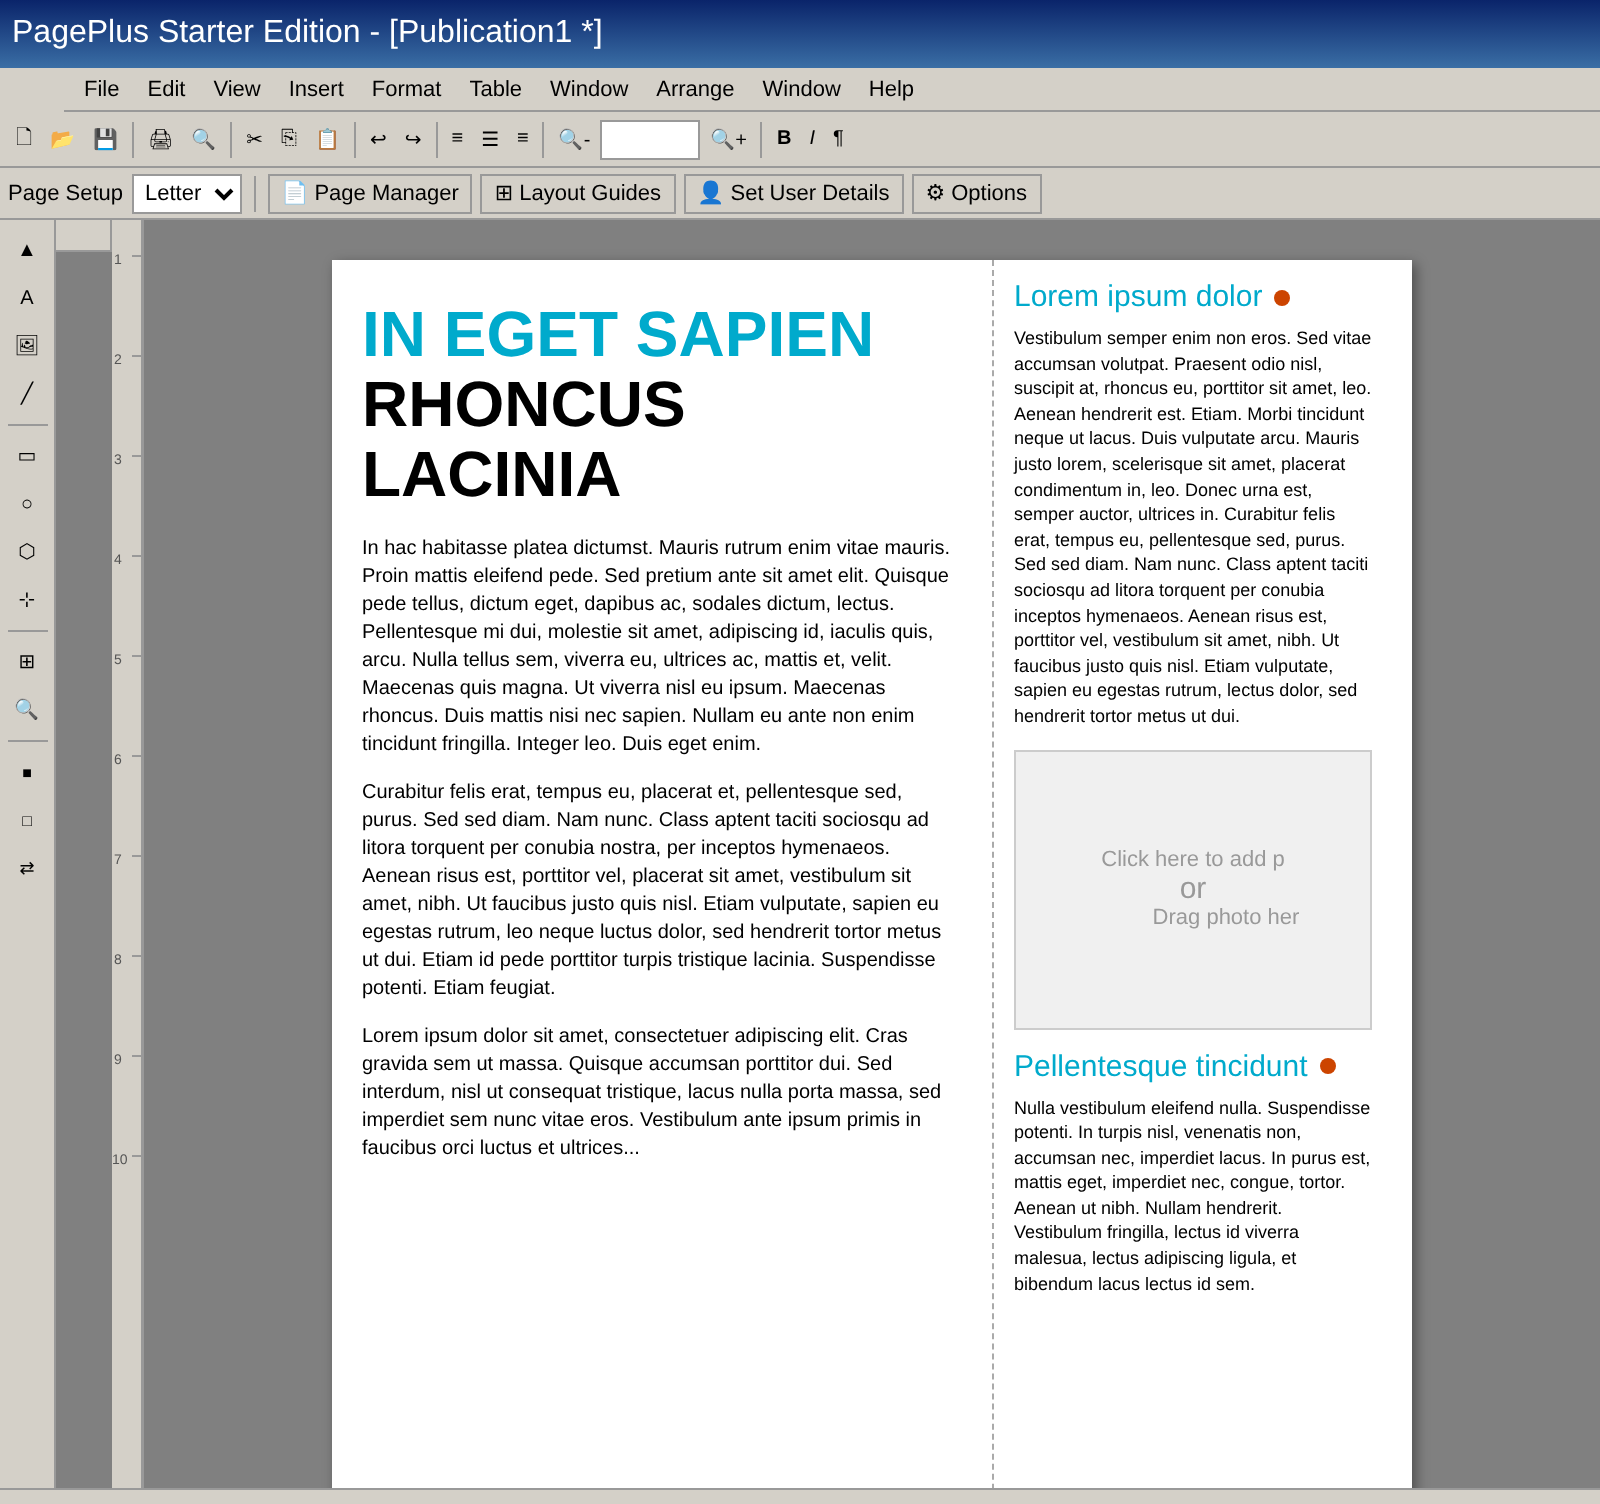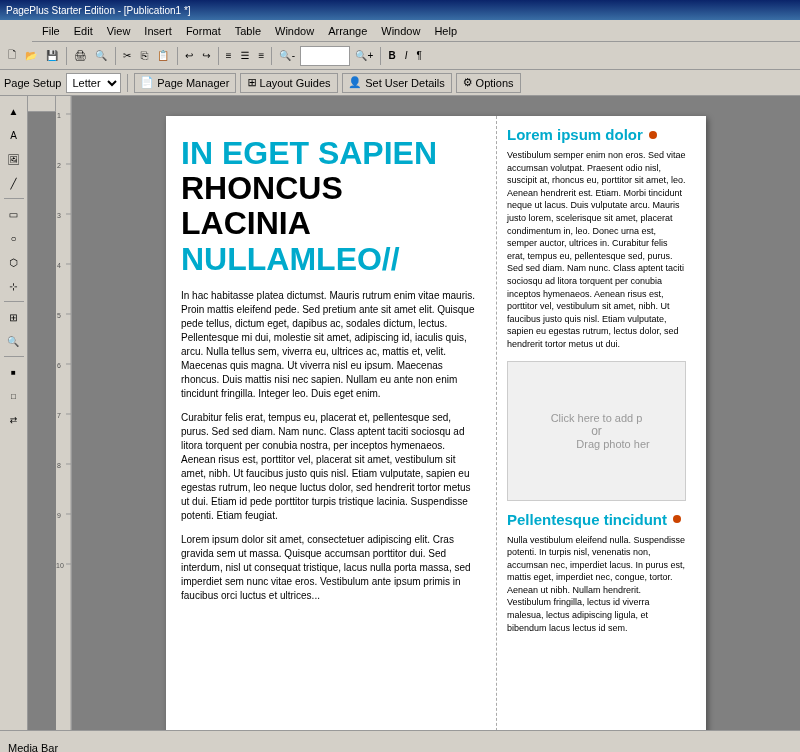--- a/index.html
+++ b/index.html
@@ -2,22 +2,22 @@
 <html><head>
   <meta charset="utf-8">
   <style>
     * { margin: 0; padding: 0; box-sizing: border-box; }
     body { font-family: Arial, sans-serif; font-size: 12px; background: #d4d0c8; overflow: hidden; width: 800px; height: 752px; }
 
     
     .title-bar {
       background: linear-gradient(to bottom, #0a246a, #3a6ea5);
       color: white;
-      font-size: 10px;
-      padding: 3px 6px;
+      font-size: 16px;
+      padding: 17px 6px;
       display: flex;
       align-items: center;
       height: 20px;
     }
 
     
     .menu-bar {
       background: #d4d0c8;
       border-bottom: 1px solid #999;
       display: flex;
@@ -201,21 +201,21 @@
       color: #000;
       margin-top: 12px;
       font-family: Arial, sans-serif;
     }
     .body-text p { margin-bottom: 10px; }
 
     
     .section-heading {
       font-size: 15px;
       color: #00aacc;
-      font-weight: bold;
+      font-weight: normal;
       margin-bottom: 6px;
       display: flex;
       align-items: center;
       gap: 6px;
     }
     .bullet-dot {
       width: 8px; height: 8px;
       background: #cc4400;
       border-radius: 50%;
       display: inline-block;
@@ -413,39 +413,38 @@
       </div>
 
       <div class="canvas-container">
         <div class="canvas-inner">
           <div class="page">
 
             <div class="col-left">
               <div class="main-heading">
                 <div>IN EGET SAPIEN</div>
                 <div class="black-part">RHONCUS LACINIA</div>
-                <div>NULLAMLEO//</div>
               </div>
               <div class="body-text">
                 <p>In hac habitasse platea dictumst. Mauris rutrum enim vitae mauris. Proin mattis eleifend pede. Sed pretium ante sit amet elit. Quisque pede tellus, dictum eget, dapibus ac, sodales dictum, lectus. Pellentesque mi dui, molestie sit amet, adipiscing id, iaculis quis, arcu. Nulla tellus sem, viverra eu, ultrices ac, mattis et, velit. Maecenas quis magna. Ut viverra nisl eu ipsum. Maecenas rhoncus. Duis mattis nisi nec sapien. Nullam eu ante non enim tincidunt fringilla. Integer leo. Duis eget enim.</p>
                 <p>Curabitur felis erat, tempus eu, placerat et, pellentesque sed, purus. Sed sed diam. Nam nunc. Class aptent taciti sociosqu ad litora torquent per conubia nostra, per inceptos hymenaeos. Aenean risus est, porttitor vel, placerat sit amet, vestibulum sit amet, nibh. Ut faucibus justo quis nisl. Etiam vulputate, sapien eu egestas rutrum, leo neque luctus dolor, sed hendrerit tortor metus ut dui. Etiam id pede porttitor turpis tristique lacinia. Suspendisse potenti. Etiam feugiat.</p>
                 <p>Lorem ipsum dolor sit amet, consectetuer adipiscing elit. Cras gravida sem ut massa. Quisque accumsan porttitor dui. Sed interdum, nisl ut consequat tristique, lacus nulla porta massa, sed imperdiet sem nunc vitae eros. Vestibulum ante ipsum primis in faucibus orci luctus et ultrices...</p>
               </div>
             </div>
 
             <div class="col-right">
               <div class="section-heading">
                 <span>Lorem ipsum dolor</span>
                 <span class="bullet-dot"></span>
               </div>
               <div class="right-body-text">Vestibulum semper enim non eros. Sed vitae accumsan volutpat. Praesent odio nisl, suscipit at, rhoncus eu, porttitor sit amet, leo. Aenean hendrerit est. Etiam. Morbi tincidunt neque ut lacus. Duis vulputate arcu. Mauris justo lorem, scelerisque sit amet, placerat condimentum in, leo. Donec urna est, semper auctor, ultrices in. Curabitur felis erat, tempus eu, pellentesque sed, purus. Sed sed diam. Nam nunc. Class aptent taciti sociosqu ad litora torquent per conubia inceptos hymenaeos. Aenean risus est, porttitor vel, vestibulum sit amet, nibh. Ut faucibus justo quis nisl. Etiam vulputate, sapien eu egestas rutrum, lectus dolor, sed hendrerit tortor metus ut dui.</div>
 
               <div class="photo-placeholder">
                 <div style="color:#999;font-size:11px;">Click here to add p</div>
-                <div style="color:#999;font-size:12px;">or</div>
+                <div style="color:#999;font-size:15px;">or</div>
                 <div style="color:#999;font-size:11px;padding-left:33px;">Drag photo her</div>
               </div>
 
               <div class="section-heading">
                 <span>Pellentesque tincidunt</span>
                 <span class="bullet-dot"></span>
               </div>
               <div class="right-body-text">Nulla vestibulum eleifend nulla. Suspendisse potenti. In turpis nisl, venenatis non, accumsan nec, imperdiet lacus. In purus est, mattis eget, imperdiet nec, congue, tortor. Aenean ut nibh. Nullam hendrerit. Vestibulum fringilla, lectus id viverra malesua, lectus adipiscing ligula, et bibendum lacus lectus id sem.</div>
             </div>
           </div>

